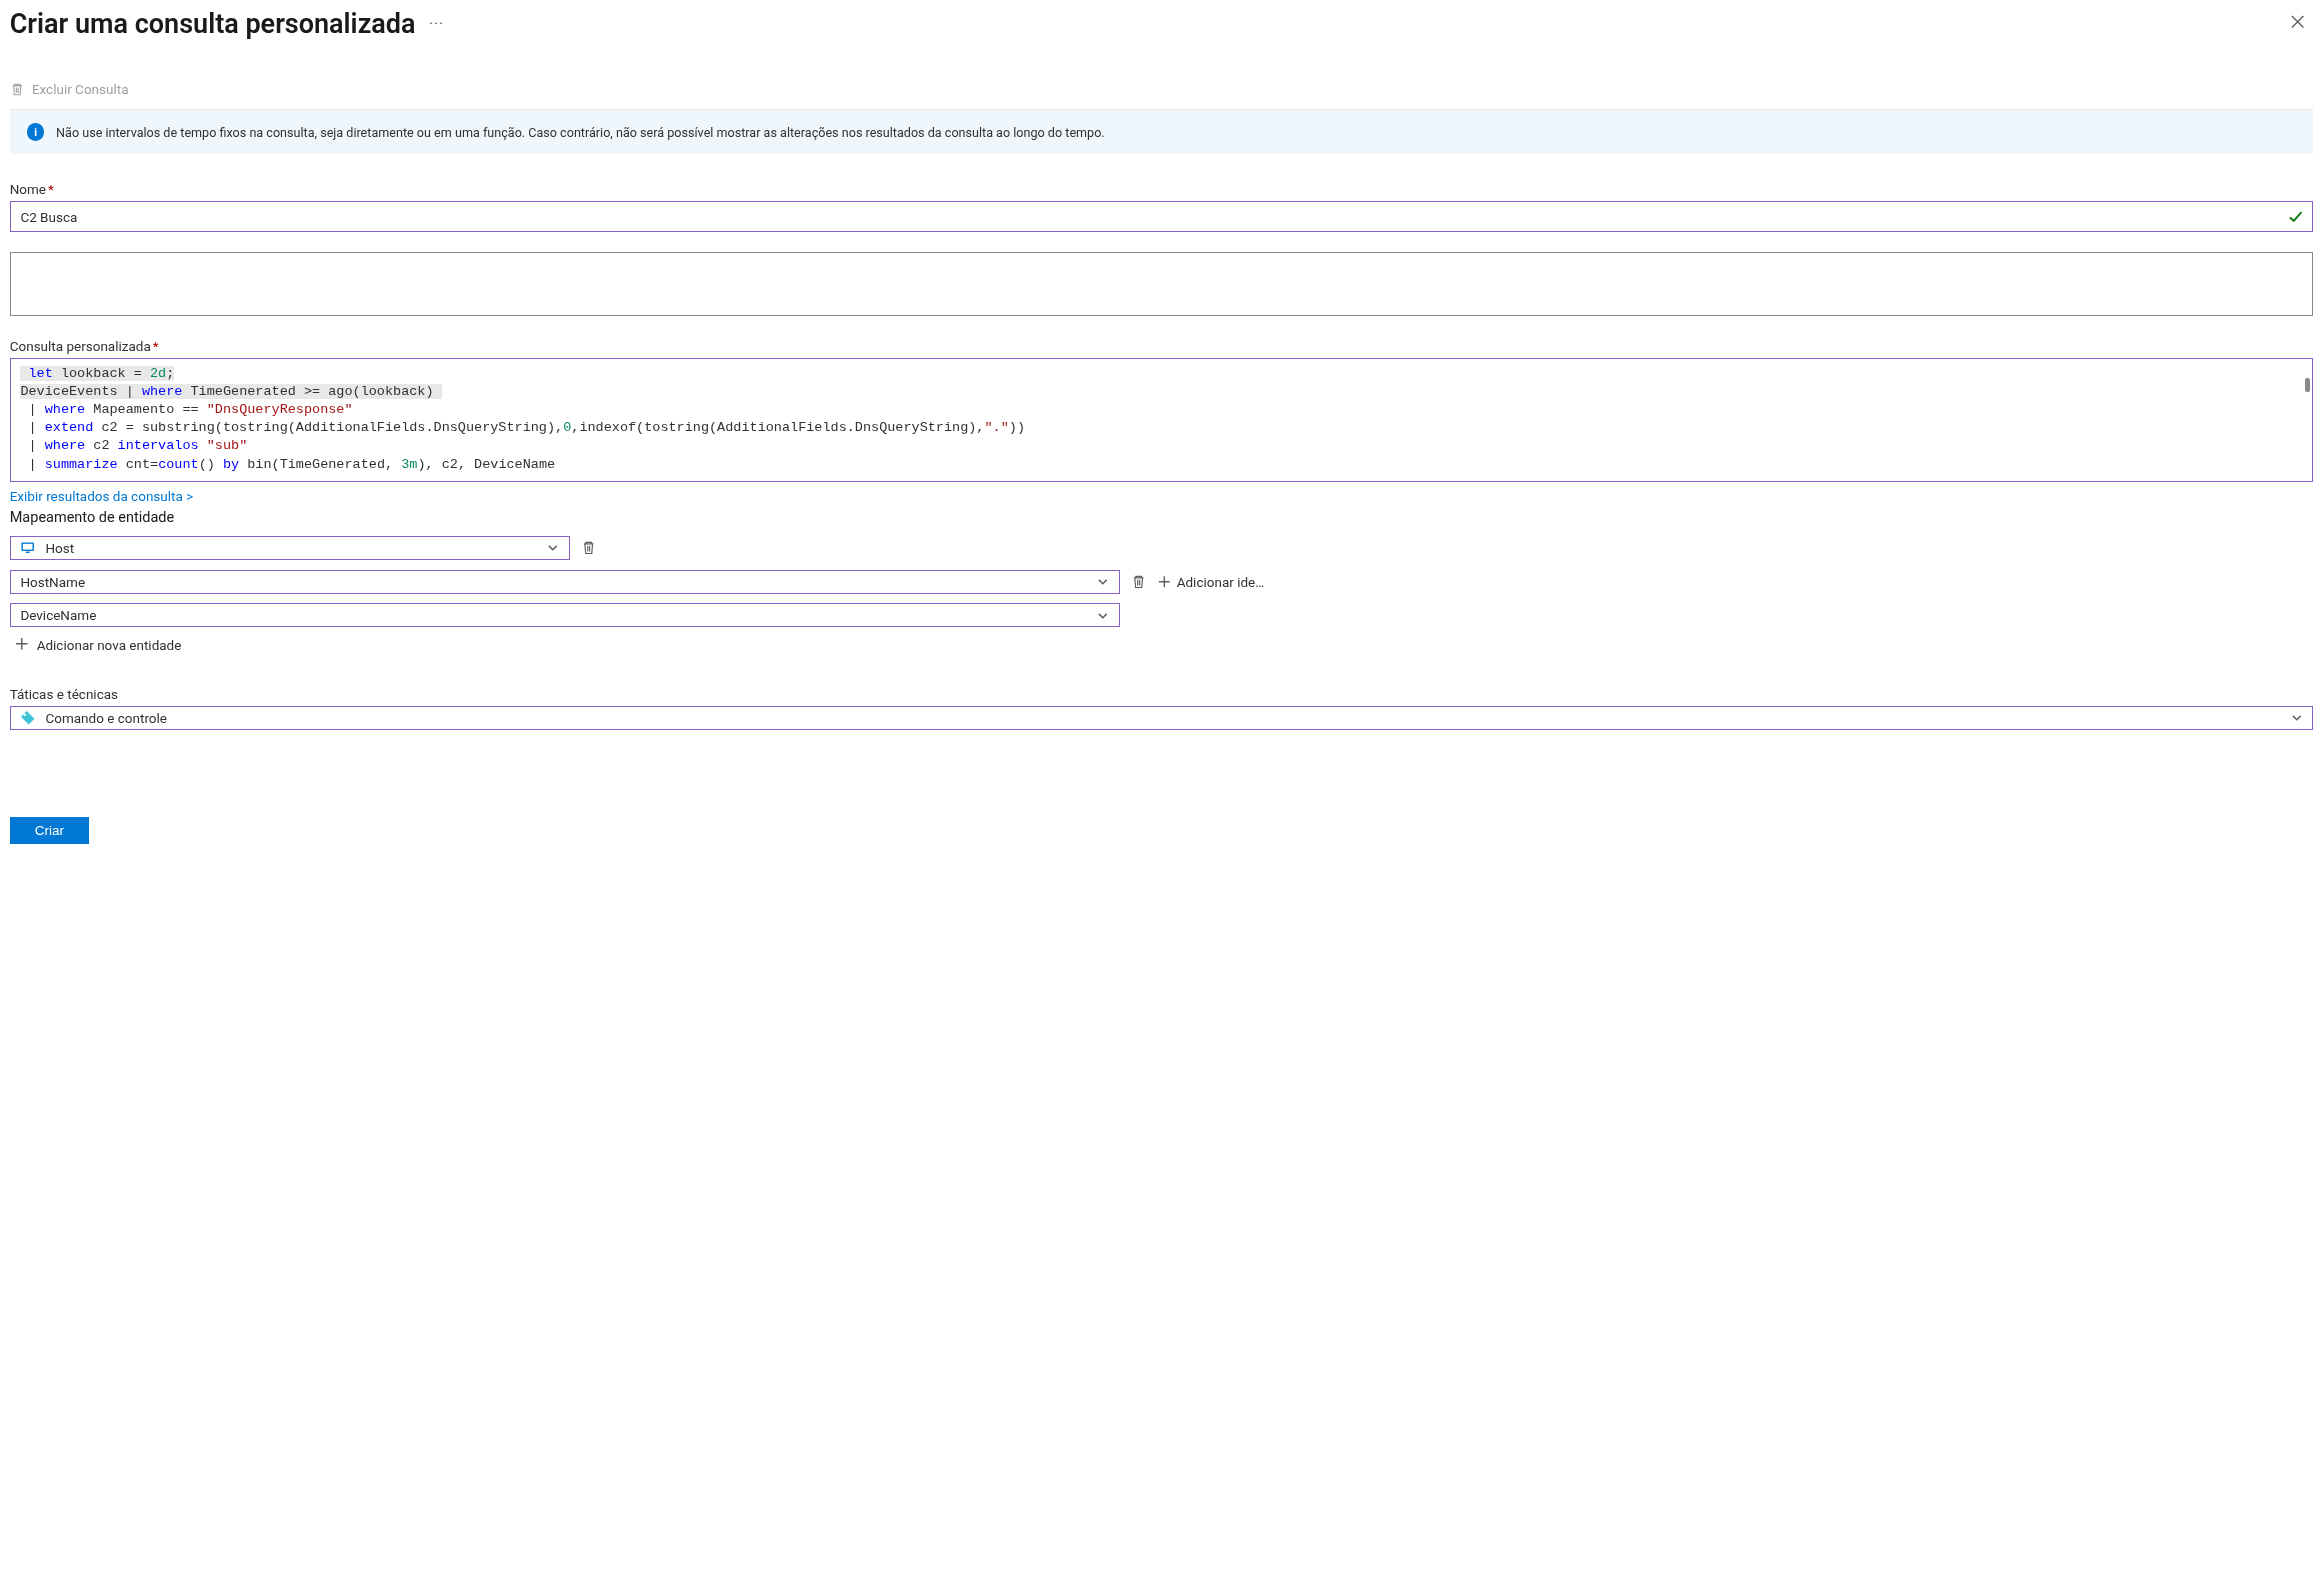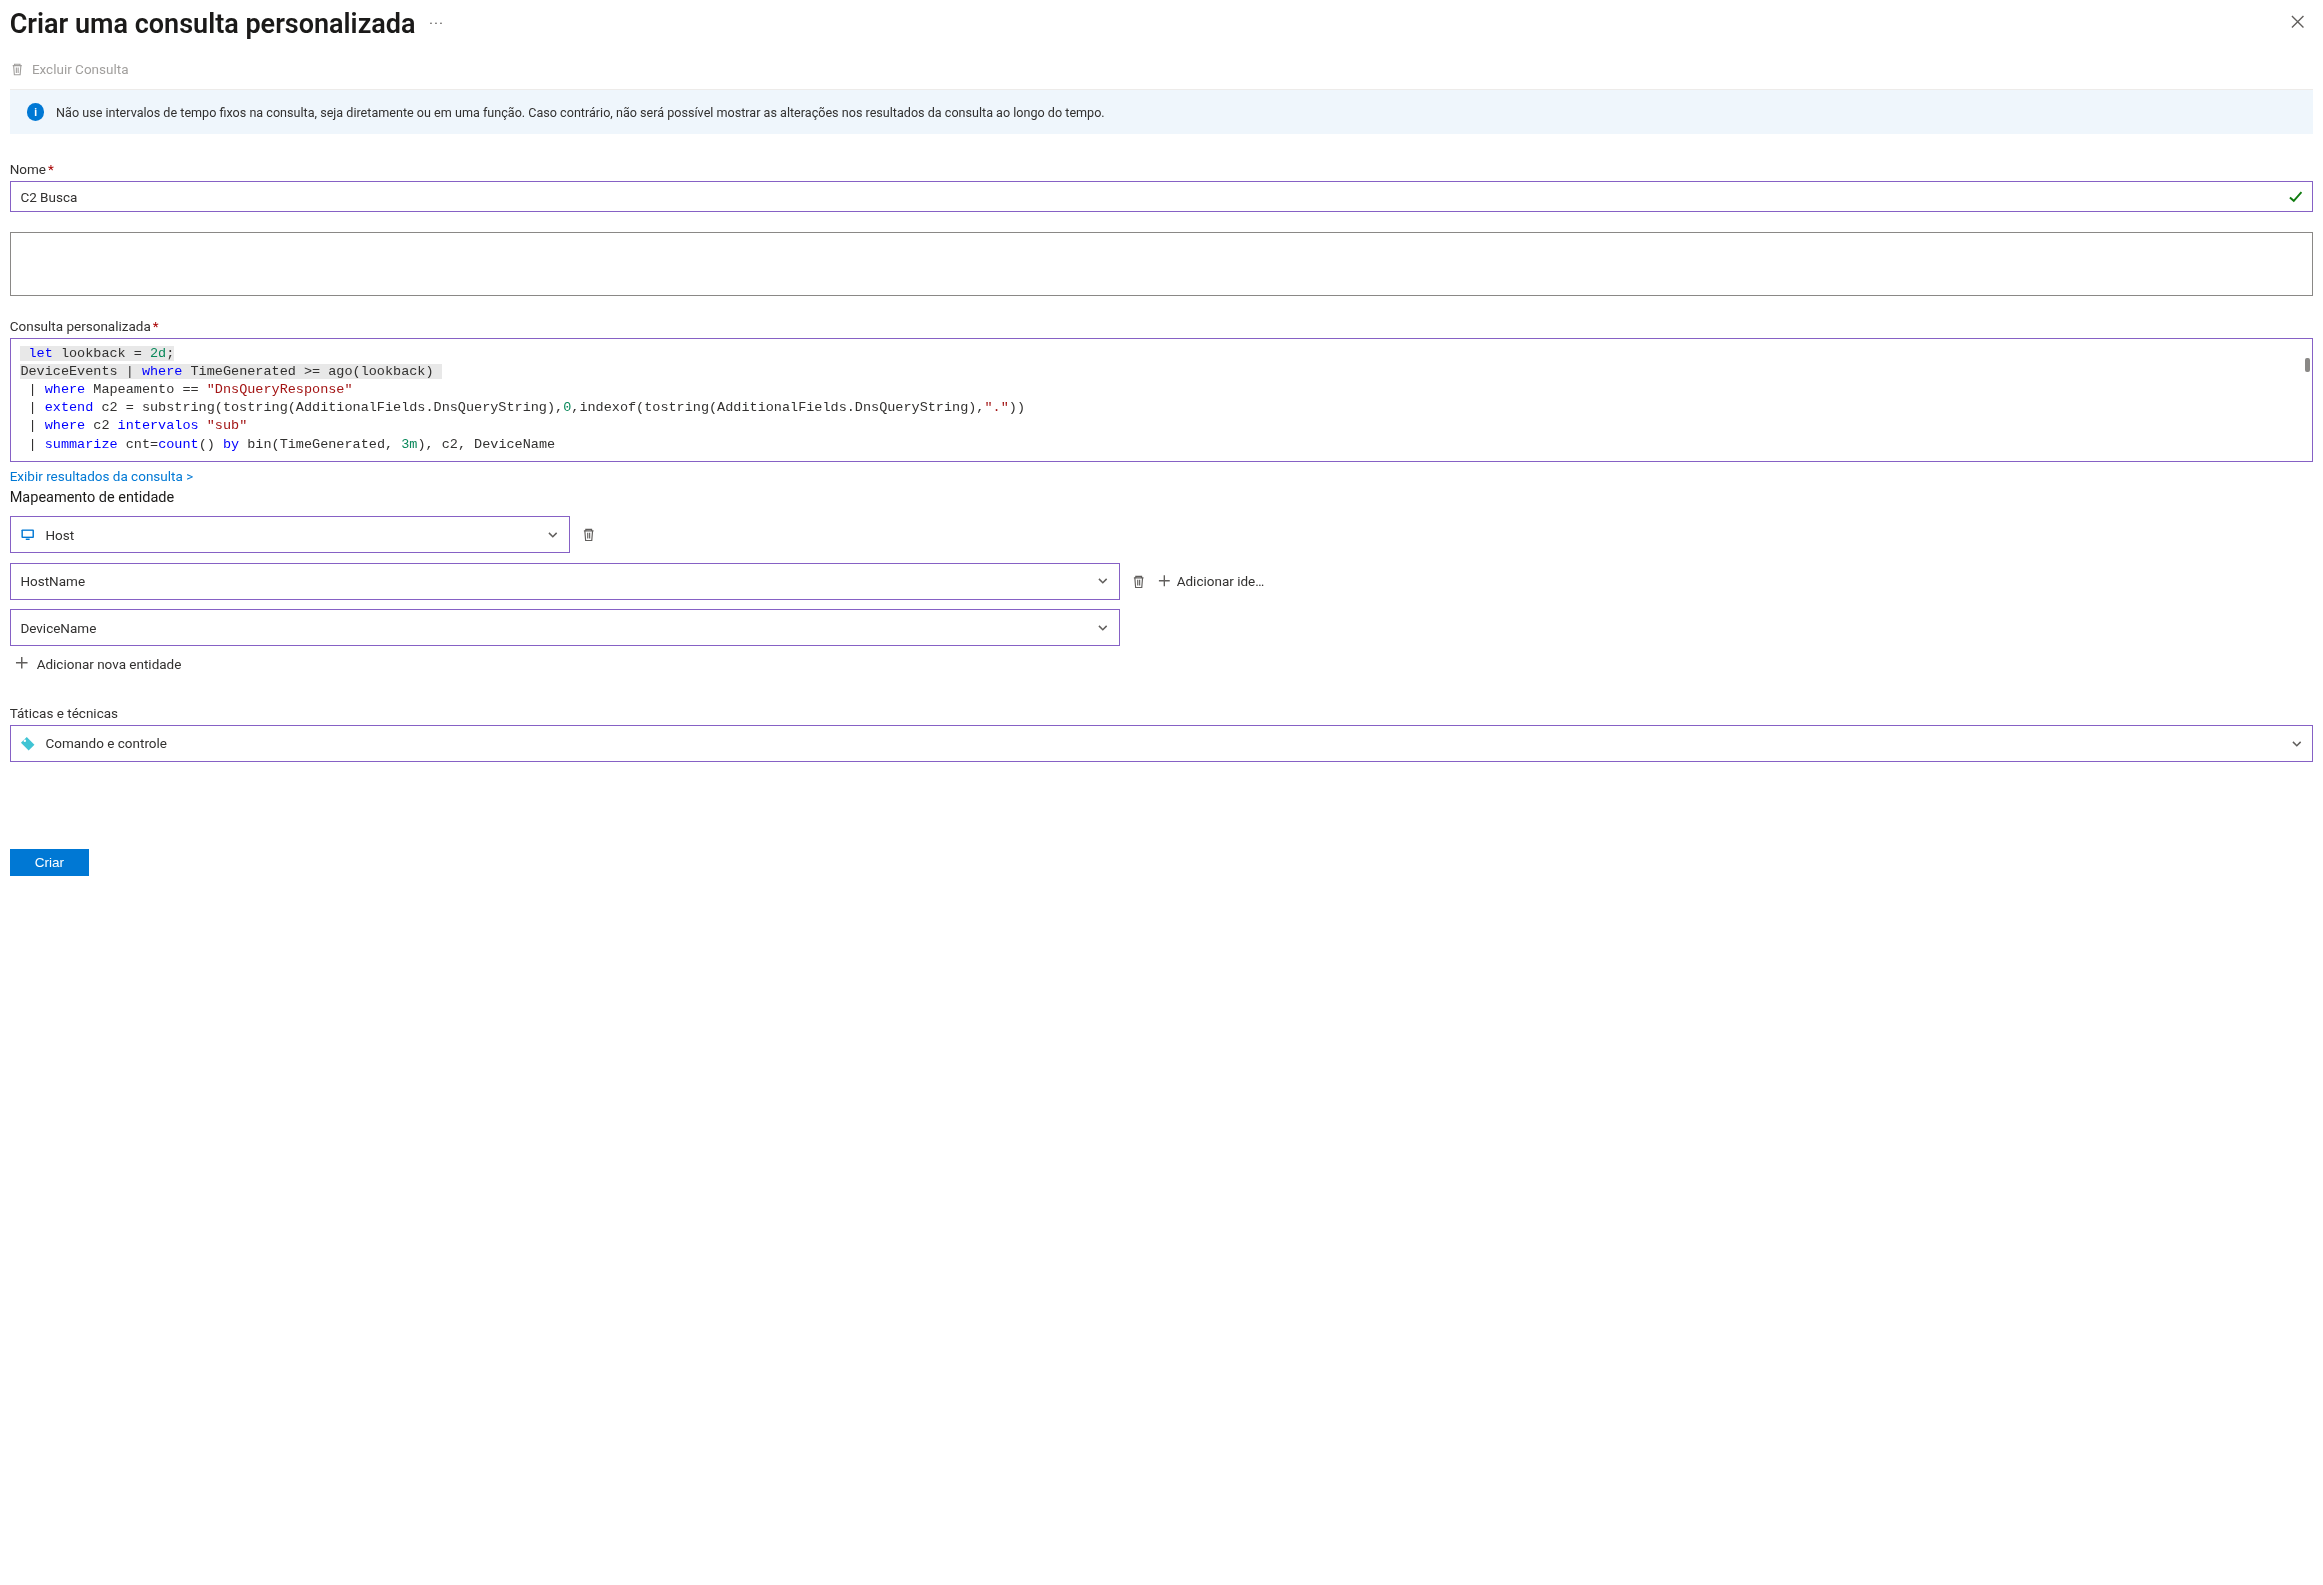--- a/index.html
+++ b/index.html
@@ -8,21 +8,21 @@
     font-size: 13.5px;
     color: #323130;
     background: #ffffff;
     padding: 7.7px 9.7px 19.3px 9.7px;
   }
 
   .header-row {
     display: flex;
     align-items: center;
     justify-content: space-between;
-    margin-bottom: 14px;
+    margin-bottom: 34px;
     text-align: center;
   }
   .header-left { display: flex; align-items: center; gap: 13.5px; }
   .page-title {
     font-size: 27px;
     font-weight: 600;
     color: #1b1a19;
   }
   .ellipsis-btn {
     font-size: 15.4px;
@@ -125,21 +125,21 @@
     margin-top: 5.8px;
     display: inline-block;
     cursor: pointer;
   }
 
   .section-label { font-size: 14.5px; color: #1b1a19; margin-top: 5.8px; margin-bottom: 9.7px; }
 
   .select-row { display: flex; align-items: center; gap: 11.6px; margin-bottom: 9.7px; }
   .select-box {
     display: flex; align-items: center; justify-content: space-between;
-    height: 37px; cursor: pointer;
+    height: 24px; cursor: pointer;
   }
   .select-left { display: flex; align-items: center; gap: 9.7px; }
   .chev { width: 11.6px; height: 11.6px; stroke: #605e5c; fill: none; stroke-width: 1.5; }
   .w-580 { width: 560px; }
   .w-1140 { width: 1110px; flex: 0 0 1110px; }
 
   .icon-btn { width:15.4px; height:15.4px; stroke:#605e5c; fill:none; stroke-width:1.2; cursor:pointer; }
   .plus-icon { width:13.5px; height:13.5px; stroke:#605e5c; stroke-width:1.5; fill:none; }
 
   .add-ident { display:flex; align-items:center; gap:5.8px; color:#323130; font-size:13.5px; cursor:pointer; white-space:nowrap; overflow:hidden; text-overflow:ellipsis; max-width: 106px; }

